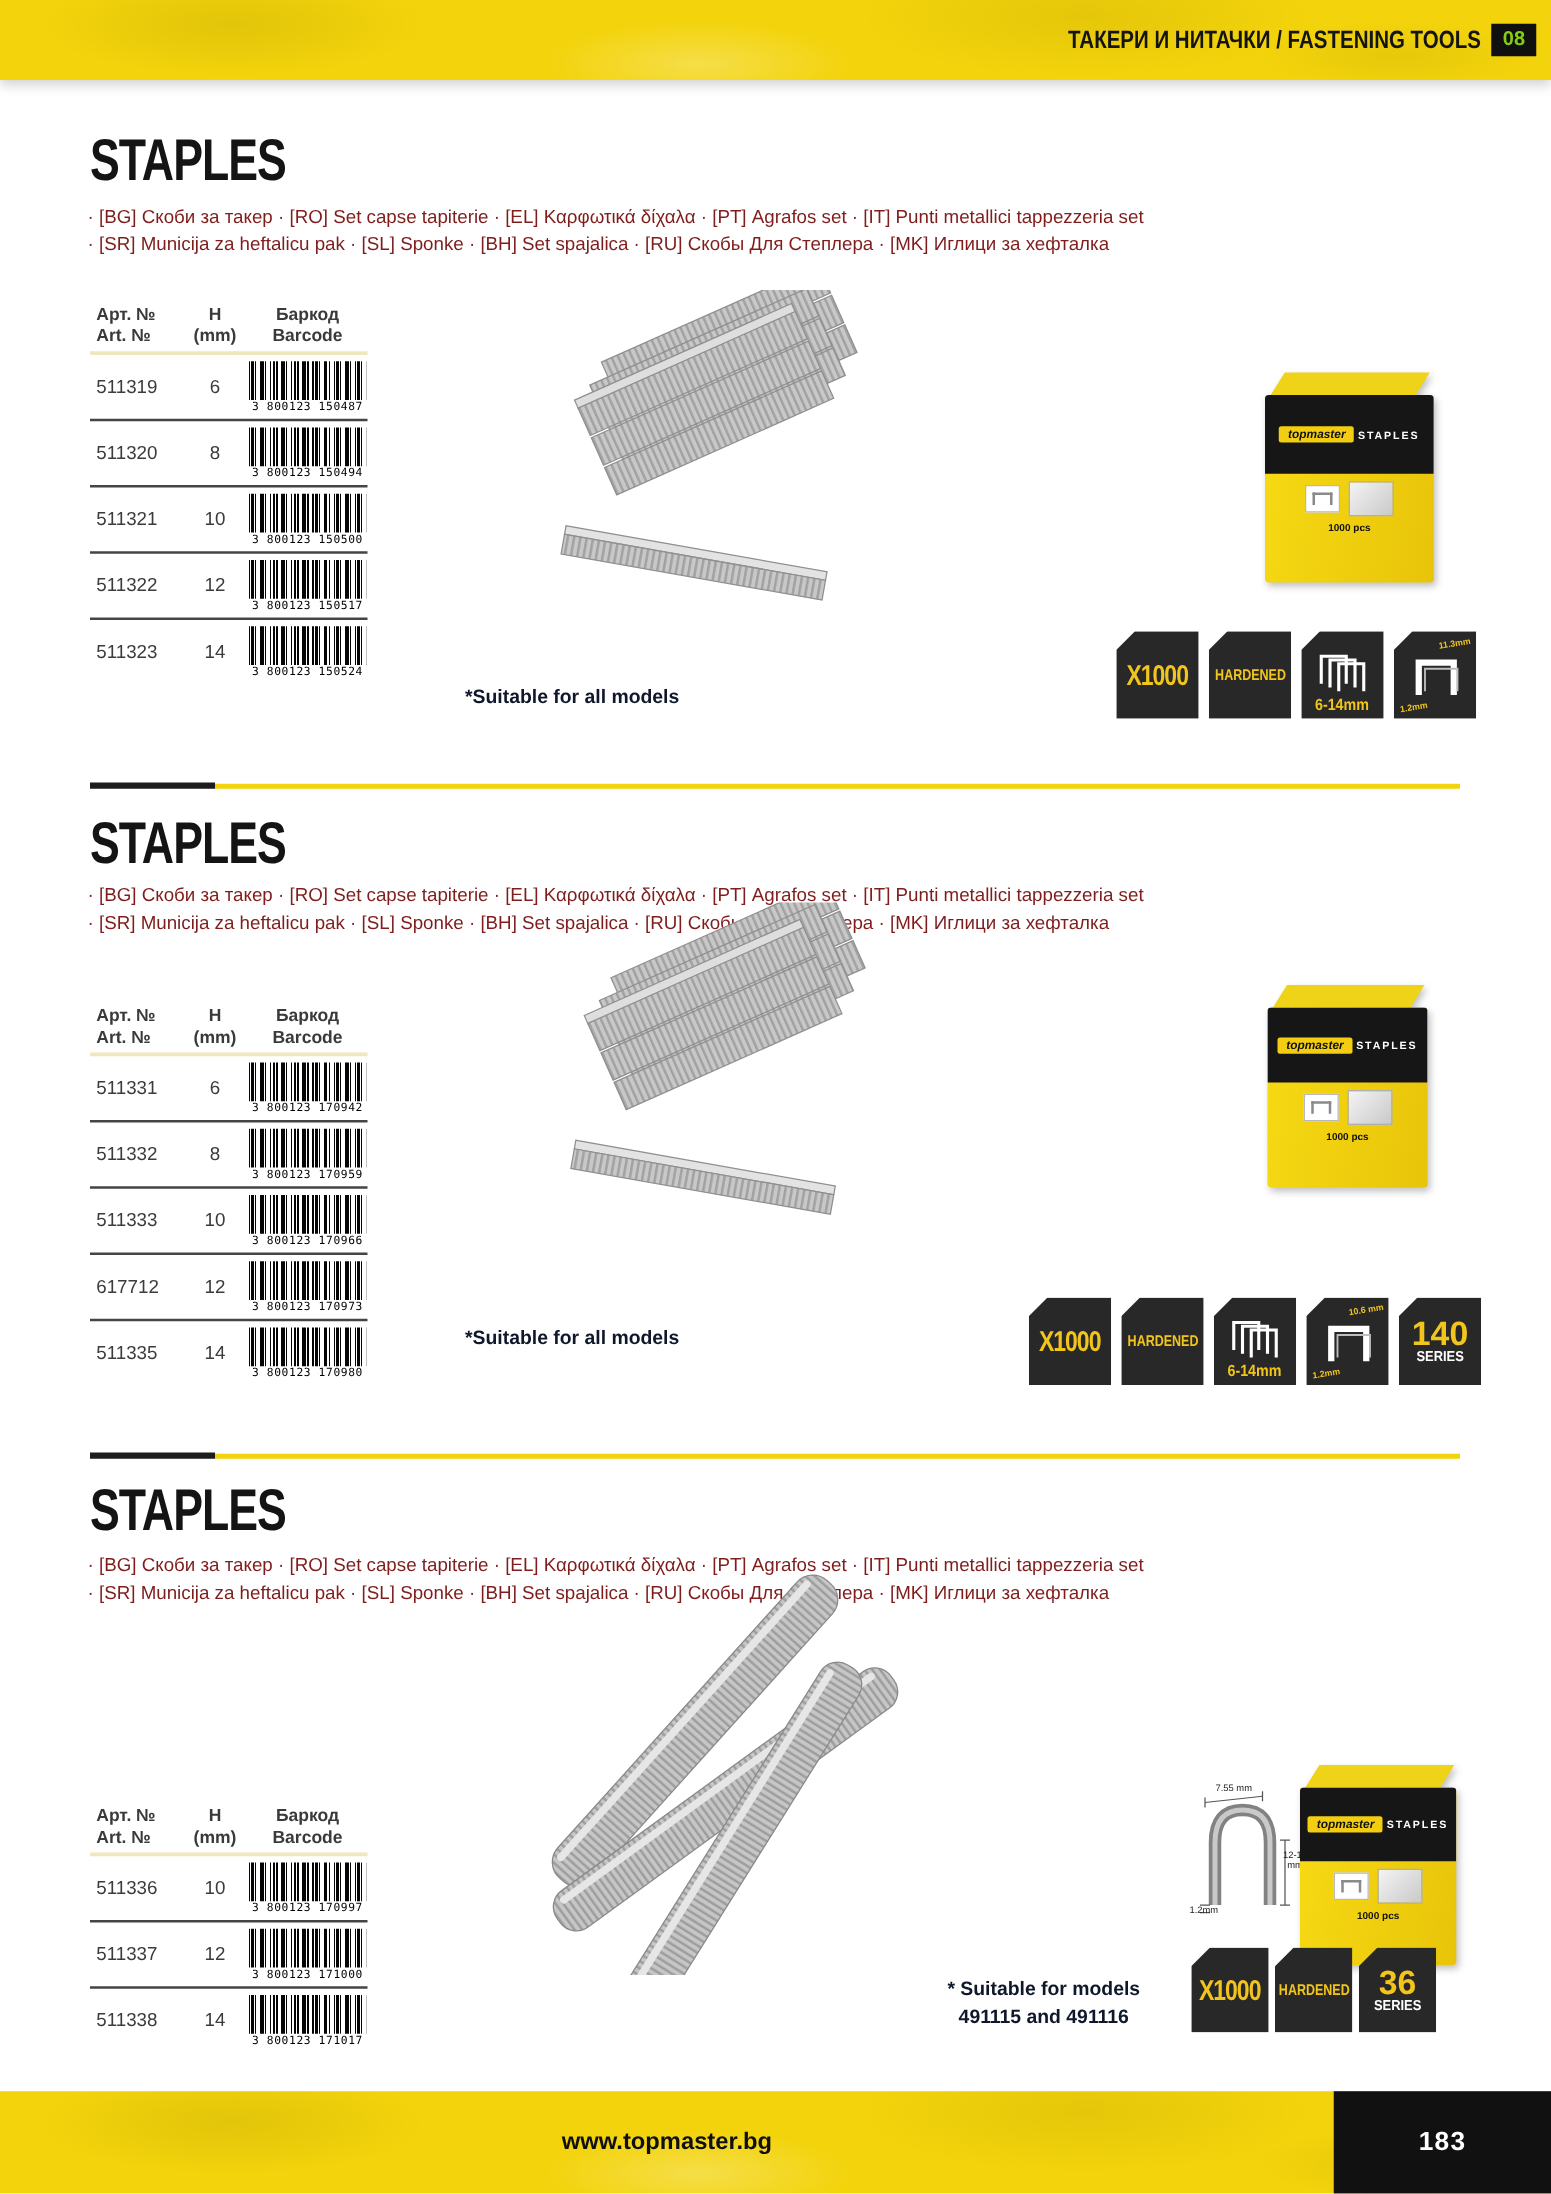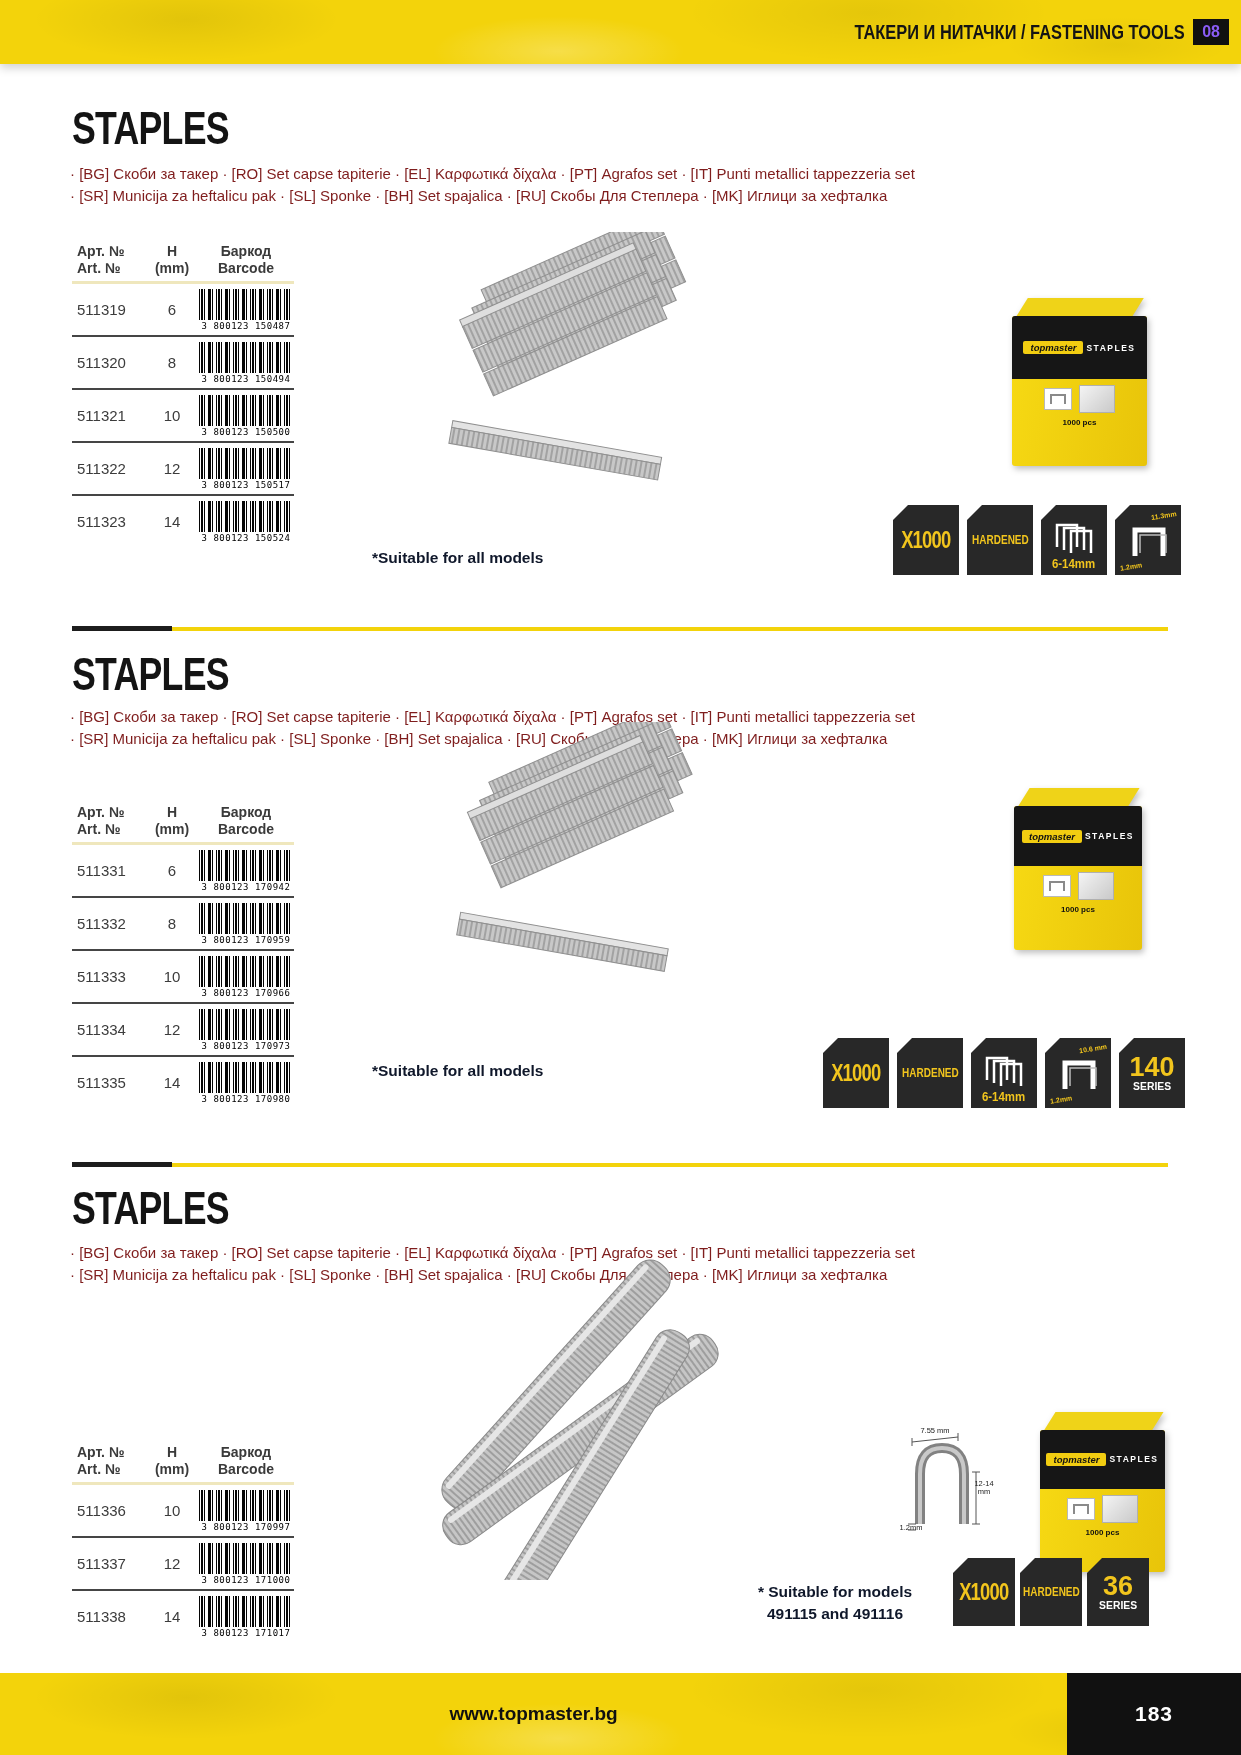--- a/index.html
+++ b/index.html
@@ -11,21 +11,21 @@
   .band{left:0;width:1241px;background:#f3d30b;
         background-image:
           radial-gradient(ellipse 220px 60px at 15% 30%, rgba(0,0,0,.07), transparent 70%),
           radial-gradient(ellipse 180px 50px at 45% 80%, rgba(255,255,255,.25), transparent 70%),
           radial-gradient(ellipse 260px 70px at 70% 20%, rgba(0,0,0,.06), transparent 70%),
           radial-gradient(ellipse 160px 40px at 90% 70%, rgba(0,0,0,.05), transparent 70%);}
   .topband{top:0;height:64px;box-shadow:0 4px 9px rgba(0,0,0,.18);}
   .band-inner{position:absolute;right:12px;top:0;height:100%;display:flex;align-items:center;gap:9px;}
   .topband-title{font-size:20px;font-weight:bold;color:#141414;letter-spacing:0;
                  transform:scaleX(.82);transform-origin:100% 50%;white-space:nowrap;}
-  .chapter-badge{background:#101010;color:#8b5cf6;font-size:16px;font-weight:bold;
+  .chapter-badge{background:#101010;color:#84cc16;font-size:16px;font-weight:bold;
                  padding:4px 9px;line-height:18px;}
 
   .footband{top:1673px;height:82px;}
   .foot-site{position:absolute;left:0;top:0;width:1067px;height:100%;display:flex;
              align-items:center;justify-content:center;font-size:19px;font-weight:bold;color:#101010;}
   .foot-pageblock{position:absolute;right:0;top:0;width:174px;height:100%;background:#111;
                   display:flex;align-items:center;justify-content:center;}
   .foot-pagenum{color:#fff;font-size:21px;font-weight:bold;letter-spacing:1px;}
 
   
@@ -308,21 +308,21 @@
           <div class="trow">
             <div class="td col-art">511333</div>
             <div class="td col-h">10</div>
             <div class="td col-bc">
               <div class="bc-bars"></div>
               <div class="bc-num">3 800123 170966</div>
             </div>
           </div>
 
           <div class="trow">
-            <div class="td col-art">511334</div>
+            <div class="td col-art">617712</div>
             <div class="td col-h">12</div>
             <div class="td col-bc">
               <div class="bc-bars"></div>
               <div class="bc-num">3 800123 170973</div>
             </div>
           </div>
 
           <div class="trow">
             <div class="td col-art">511335</div>
             <div class="td col-h">14</div>
@@ -480,21 +480,21 @@
             <div class="td col-art">511338</div>
             <div class="td col-h">14</div>
             <div class="td col-bc">
               <div class="bc-bars"></div>
               <div class="bc-num">3 800123 171017</div>
             </div>
           </div>
         </div>
     </div>
 
-    <div class="abs diagram" style="left:896px;top:1428px;">
+    <div class="abs diagram" style="left:948px;top:1428px;">
       <svg width="92" height="106" viewBox="0 0 92 106" fill="none">
         <path d="M24 96 V46 Q24 20 46 20 Q68 20 68 46 V96" stroke="#828282" stroke-width="10"></path>
         <path d="M24 96 V46 Q24 20 46 20 Q68 20 68 46 V96" stroke="#c9c9c9" stroke-width="4"></path>
         <path d="M16 14 L62 9" stroke="#555" stroke-width="1"></path>
         <path d="M16 10 L16 18 M62 5 L62 13" stroke="#555" stroke-width="1"></path>
         <path d="M80 44 V96 M76 44 H84 M76 96 H84" stroke="#555" stroke-width="1"></path>
         <path d="M12 96 H20 M12 102 H20" stroke="#555" stroke-width="1"></path>
       </svg>
       <span class="dg-label dg-w">7.55 mm</span>
       <span class="dg-label dg-h">12-14 mm</span>

